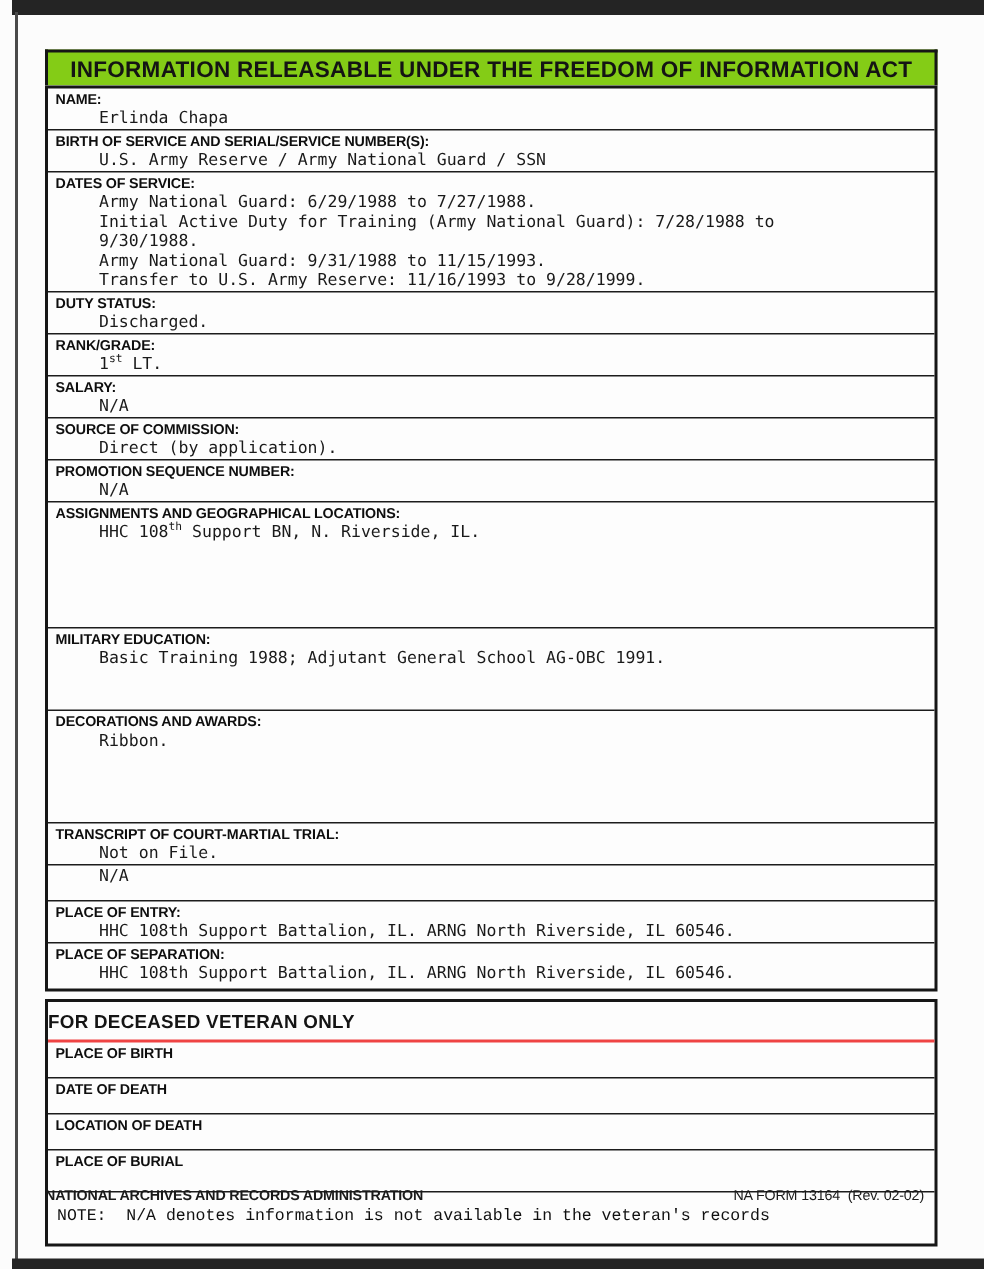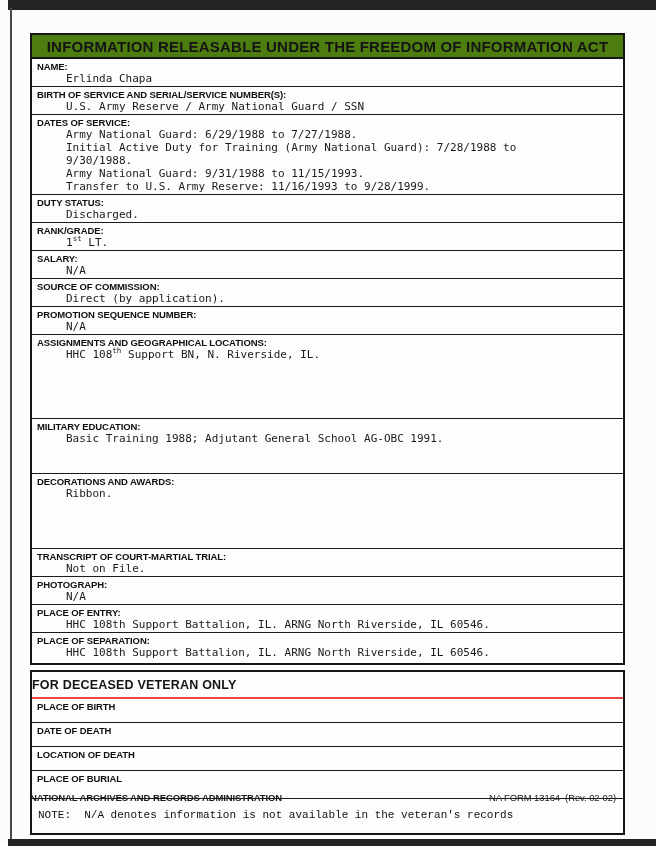--- a/index.html
+++ b/index.html
@@ -14,21 +14,21 @@
   .scan-bar-top{position:absolute;left:8px;right:0;top:0;height:10px;background:#242424;}
   .scan-bar-bottom{position:absolute;left:8px;right:0;bottom:0;height:7px;background:#242424;}
   .scan-line-left{position:absolute;left:10px;top:8px;bottom:5px;width:2px;background:#4a4a4a;}
 
   .form-wrap{position:absolute;left:30px;top:33px;width:595px;}
 
   .title-box{
     border:2px solid #161616;border-bottom:none;
     height:22px;display:flex;align-items:center;justify-content:center;
     font-weight:bold;font-size:15px;letter-spacing:.2px;
-    background:#4d7c0f;
+    background:#84cc16;
   }
   .main-table{border:2px solid #161616;background:#fdfdfd;}
   .row{border-bottom:1.5px solid #1c1c1c;min-height:24px;box-sizing:border-box;padding-bottom:1px;}
   .row:last-child{border-bottom:none;}
   .flabel{
     font-size:9.5px;line-height:11px;font-weight:bold;
     padding:2px 4px 0 5px;letter-spacing:-.1px;color:#0e0e0e;
   }
   .fvalue{
     font-family:"DejaVu Sans Mono","Liberation Mono",monospace;
@@ -123,21 +123,20 @@
       </div>
       <div class="row" id="row-decorations">
         <div class="flabel">DECORATIONS AND AWARDS:</div>
         <div class="fvalue">Ribbon.</div>
       </div>
       <div class="row" id="row-transcript">
         <div class="flabel">TRANSCRIPT OF COURT-MARTIAL TRIAL:</div>
         <div class="fvalue">Not on File.</div>
       </div>
       <div class="row" id="row-photograph">
-        <div class="flabel">PHOTOGRAPH:</div>
         <div class="fvalue">N/A</div>
       </div>
       <div class="row" id="row-place-of-entry">
         <div class="flabel">PLACE OF ENTRY:</div>
         <div class="fvalue">HHC 108th Support Battalion, IL. ARNG North Riverside, IL 60546.</div>
       </div>
       <div class="row" id="row-place-of-separation">
         <div class="flabel">PLACE OF SEPARATION:</div>
         <div class="fvalue">HHC 108th Support Battalion, IL. ARNG North Riverside, IL 60546.</div>
       </div>

